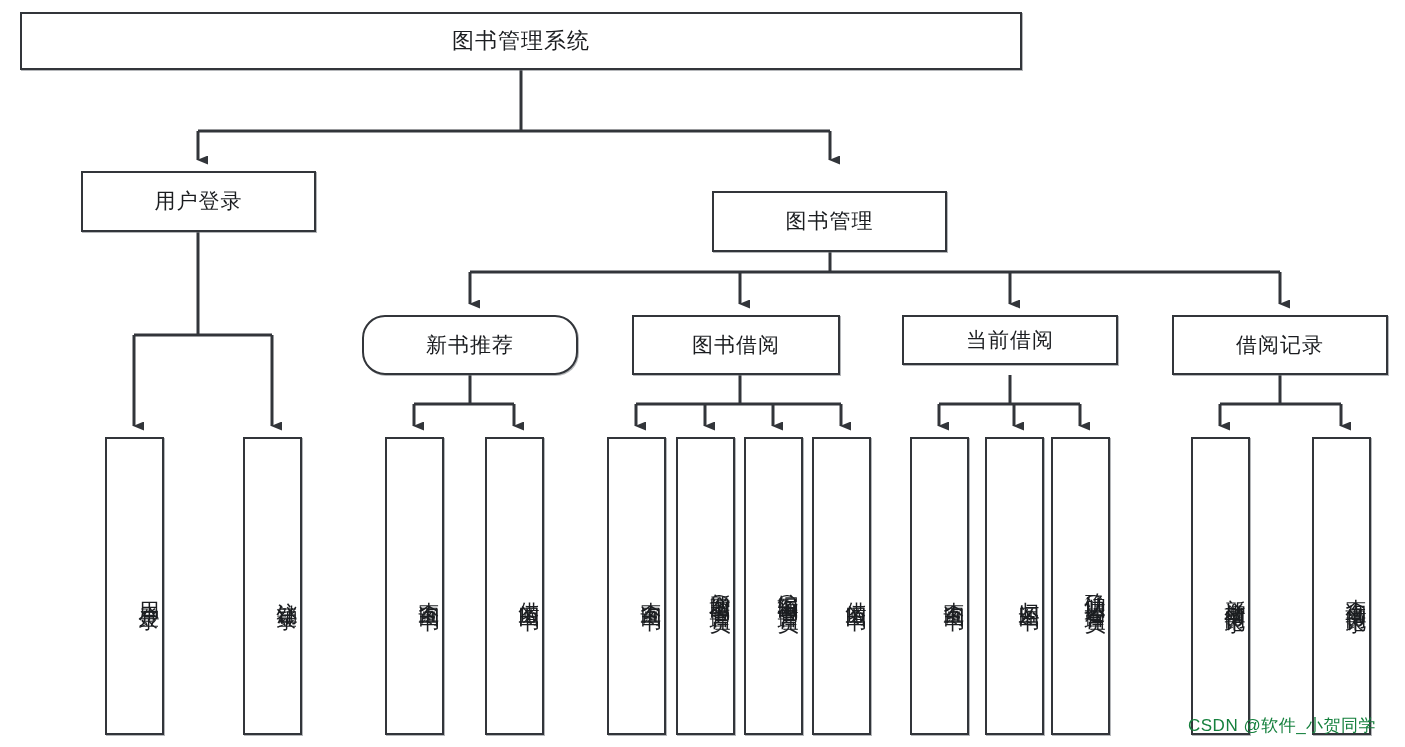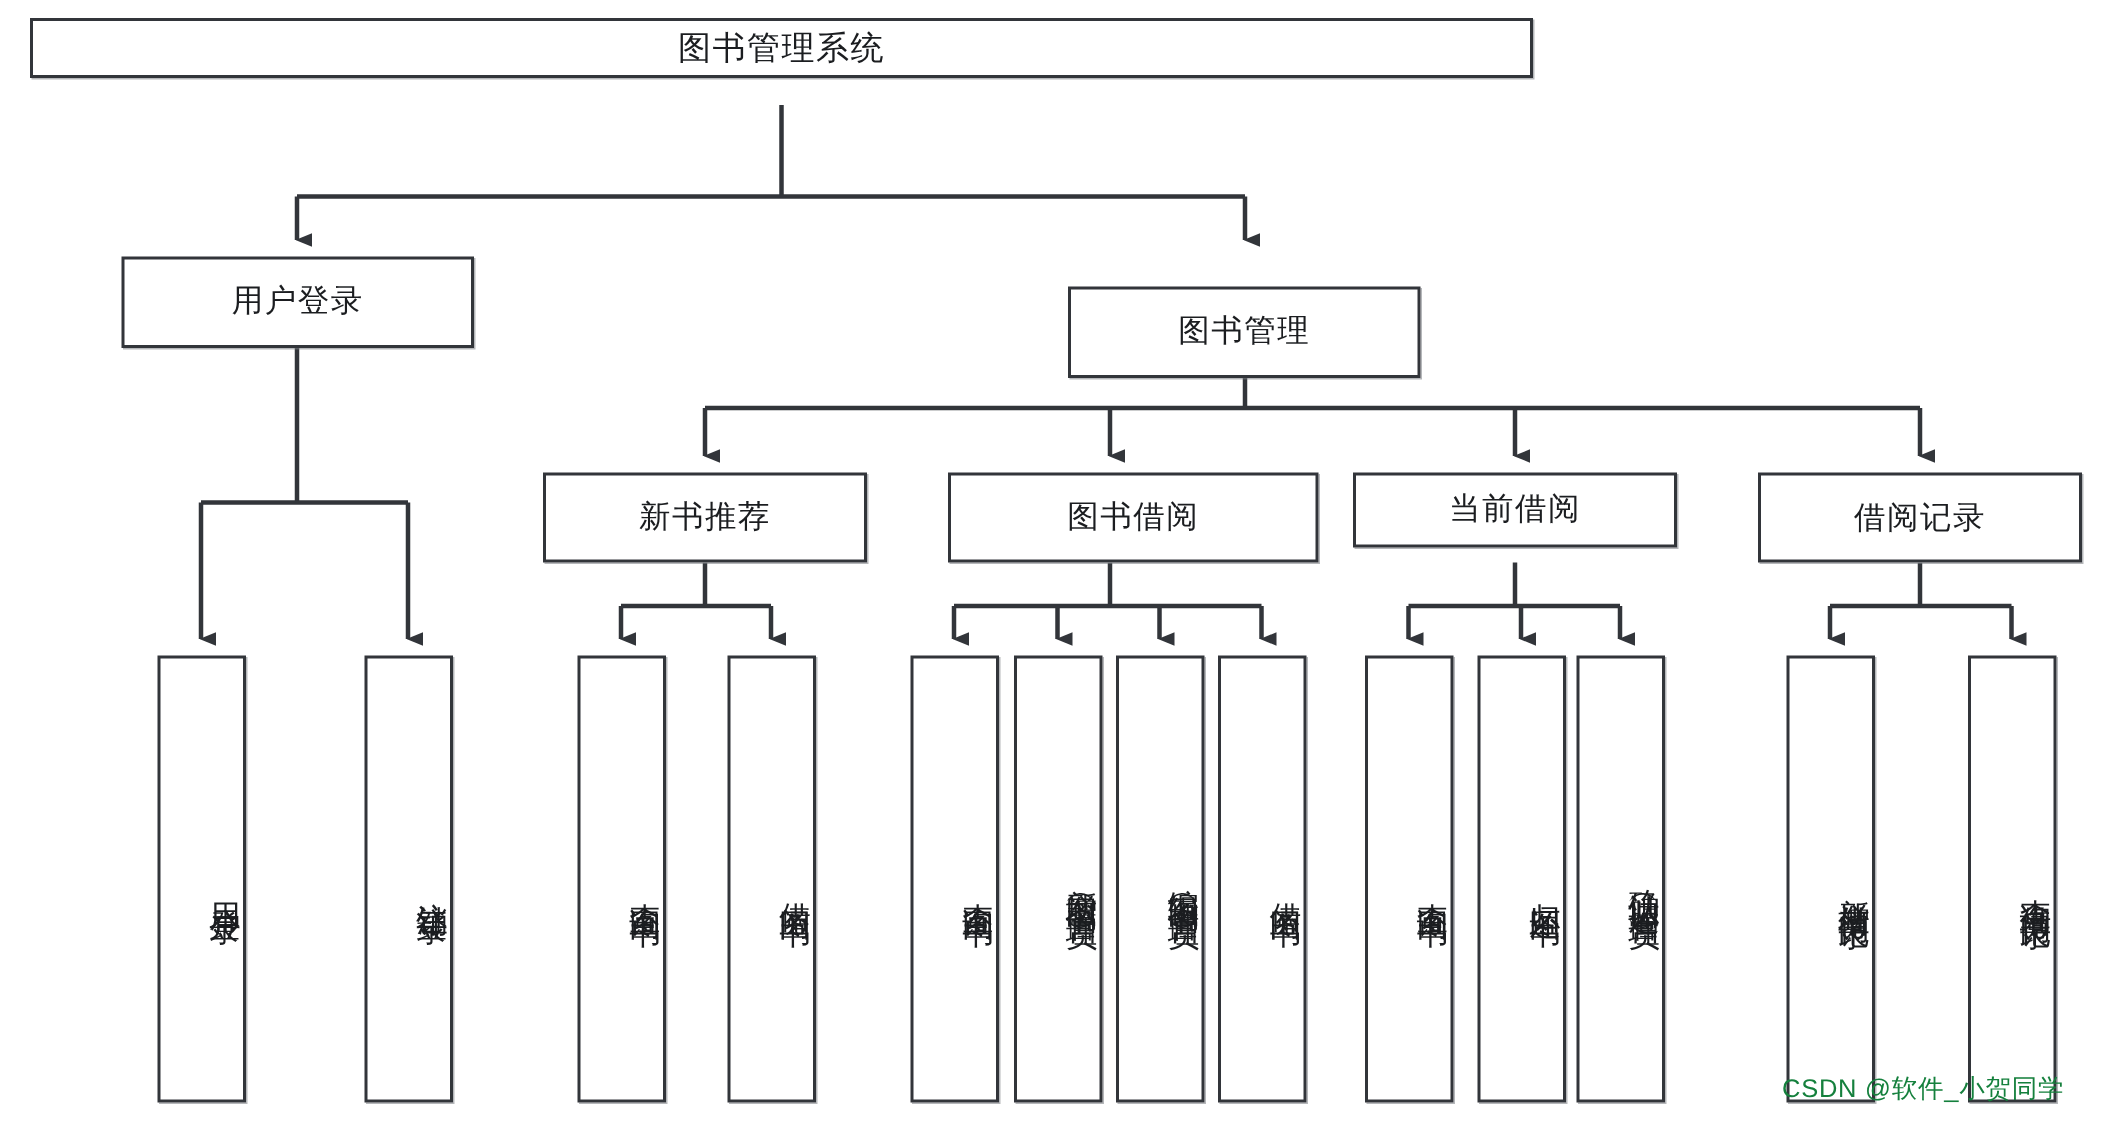--- a/index.html
+++ b/index.html
@@ -109,27 +109,27 @@
       <path d="M1014,404 L1014,426" marker-end="url(#arrow)"></path>
       <path d="M1080,404 L1080,426" marker-end="url(#arrow)"></path>
 
       <path d="M1280,375 L1280,404"></path>
       <path d="M1220,404 L1341,404"></path>
       <path d="M1220,404 L1220,426" marker-end="url(#arrow)"></path>
       <path d="M1341,404 L1341,426" marker-end="url(#arrow)"></path>
     </g>
   </svg>
 
-  <div class="node root" style="left:20px;top:12px;width:1002px;height:40px;">图书管理系统</div>
+  <div class="node root" style="left:20px;top:12px;width:1002px;height:58px;">图书管理系统</div>
 
   <div class="node" style="left:81px;top:171px;width:235px;height:61px;">用户登录</div>
   <div class="node" style="left:712px;top:171px;width:235px;height:61px;margin-top:20px;">图书管理</div>
 
-  <div class="node" style="left:362px;top:315px;width:216px;height:60px;">新书推荐</div>
-  <div class="node" style="left:632px;top:315px;width:247px;height:60px;">图书借阅</div>
+  <div class="node" style="left:362px;top:315px;width:216px;height:60px;border-radius:23px;">新书推荐</div>
+  <div class="node" style="left:632px;top:315px;width:208px;height:60px;">图书借阅</div>
   <div class="node" style="left:902px;top:315px;width:216px;height:50px;">当前借阅</div>
   <div class="node" style="left:1172px;top:315px;width:216px;height:60px;font-family:Liberation Serif, serif;">借阅记录</div>
 
   <div class="node vertical" style="left:105px;top:437px;width:59px;height:298px;">用户登录</div>
   <div class="node vertical" style="left:243px;top:437px;width:59px;height:298px;">注销登录</div>
 
   <div class="node vertical" style="left:385px;top:437px;width:59px;height:298px;">查询图书</div>
   <div class="node vertical" style="left:485px;top:437px;width:59px;height:298px;">借阅图书</div>
 
   <div class="node vertical" style="left:607px;top:437px;width:59px;height:298px;">查询图书</div>

